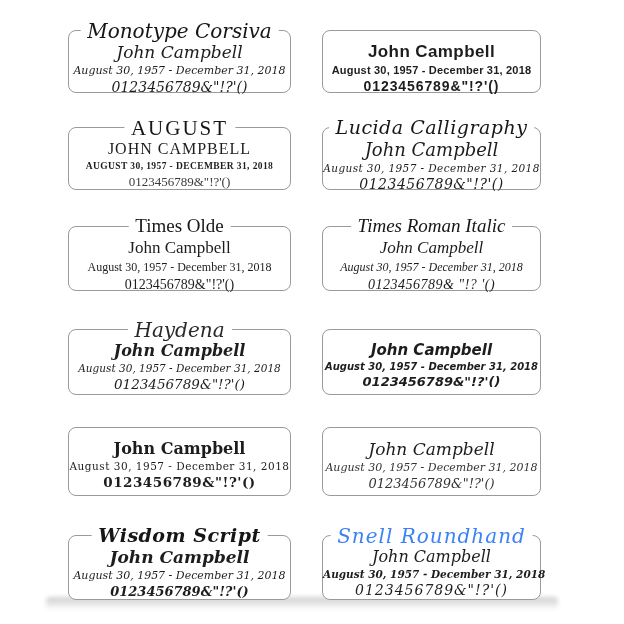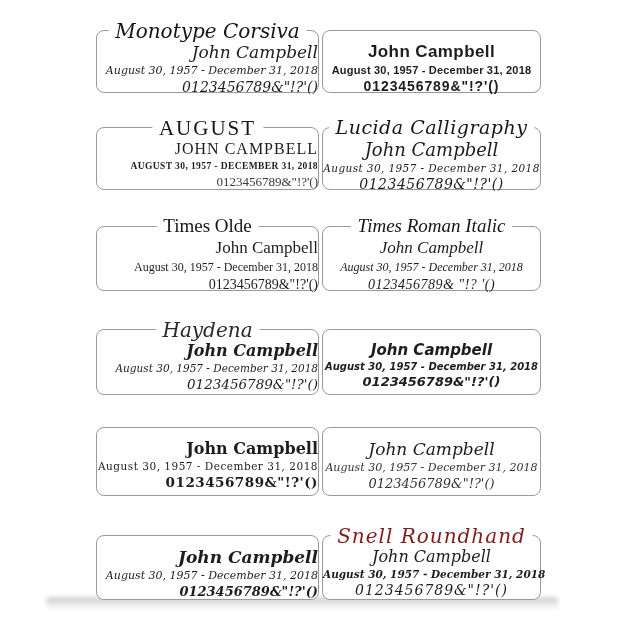--- a/index.html
+++ b/index.html
@@ -27,21 +27,21 @@
     white-space:nowrap;
     line-height:22px;
     color:#161616;
   }
   .line{white-space:nowrap;line-height:1.18;color:#1d1d1d;}
   .name{margin-top:11px;}
   .dates{margin-top:2px;}
   .sample{margin-top:2px;}
 
   
-  .c1{left:96px;width:221px;text-align:right;}
+  .c1{left:68px;width:221px;}
   .c2{left:322px;width:217px;}
   .r1{top:30px;height:61px;}
   .r2{top:127px;height:61px;}
   .r3{top:226px;height:63px;}
   .r4{top:329px;height:64px;}
   .r5{top:427px;height:67px;}
   .r6{top:535px;height:63px;}
 
   
   .f-corsiva .title{font:italic 20px "DejaVu Serif",serif;}
@@ -103,21 +103,21 @@
   .f-murray .dates{font:italic 11px "DejaVu Serif",serif;color:#333;}
   .f-murray .sample{font:italic 13px "DejaVu Serif",serif;color:#333;}
 
   
   .f-wisdom .title{font:italic bold 19px "DejaVu Serif",serif;letter-spacing:.5px;}
   .f-wisdom .name{font:italic bold 17px "DejaVu Serif",serif;}
   .f-wisdom .dates{font:italic 11px "DejaVu Serif",serif;}
   .f-wisdom .sample{font:italic bold 13px "DejaVu Serif",serif;}
 
   
-  .f-snell .title{font:italic 20px "DejaVu Serif",serif;letter-spacing:1px;color:#7f1d1d;}
+  .f-snell .title{font:italic 20px "DejaVu Serif",serif;letter-spacing:1px;color:#3b82f6;}
   .f-snell .name{font:italic 16px "DejaVu Serif",serif;}
   .f-snell .dates{font:italic bold 10.5px "DejaVu Serif",serif;}
   .f-snell .sample{font:italic 14px "DejaVu Serif",serif;letter-spacing:1px;}
 
   .bottom-shadow{
     position:absolute;
     left:46px;top:597px;
     width:512px;height:13px;
     background:linear-gradient(to bottom, rgba(0,0,0,0.20), rgba(0,0,0,0));
     filter:blur(2px);
@@ -191,20 +191,21 @@
     <div class="line sample">0123456789&amp;"!?'()</div>
   </div>
 
   <div class="box r5 c2 f-murray">
     <div class="line name">John Campbell</div>
     <div class="line dates">August 30, 1957 - December 31, 2018</div>
     <div class="line sample">0123456789&amp;"!?'()</div>
   </div>
 
   <div class="box r6 c1 f-wisdom">
+    <div class="title">Wisdom Script</div>
     <div class="line name">John Campbell</div>
     <div class="line dates">August 30, 1957 - December 31, 2018</div>
     <div class="line sample">0123456789&amp;"!?'()</div>
   </div>
 
   <div class="box r6 c2 f-snell">
     <div class="title">Snell Roundhand</div>
     <div class="line name">John Campbell</div>
     <div class="line dates">August 30, 1957 - December 31, 2018</div>
     <div class="line sample">0123456789&amp;"!?'()</div>

